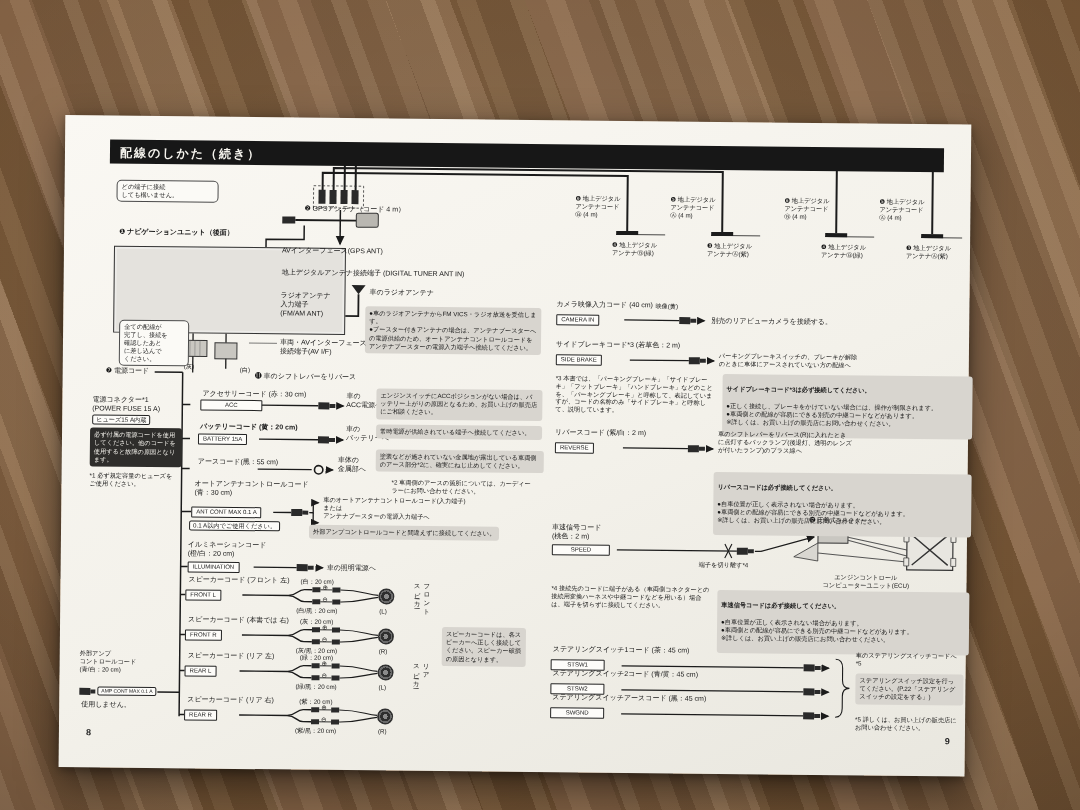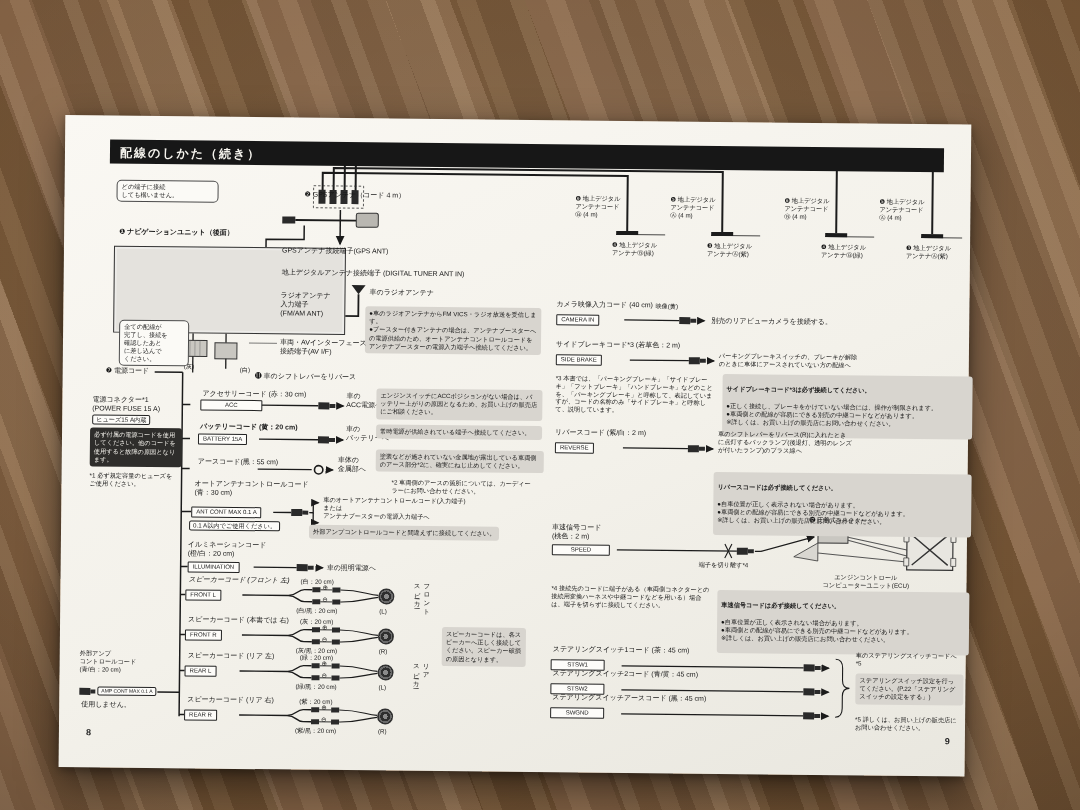--- a/index.html
+++ b/index.html
@@ -254,22 +254,22 @@
 
       <path d="M776,536 Q783,536 783,545 V557 Q783,565 790,565 Q783,565 783,573 V585 Q783,594 776,594" stroke="#1b1b1b" stroke-width="1.1" fill="none"></path>
     </svg>
 
     <div class="titlebar">配線のしかた（続き）</div>
 
     <div class="bubble" style="left:52px;top:64px;width:92px;">どの端子に接続
 しても構いません。</div>
     <div class="lbl" style="left:55px;top:112px;font-weight:bold;">❶ ナビゲーションユニット（後面）</div>
     <div class="unit"></div>
-    <div class="lbl" style="left:240px;top:73px;">❷ GPSアンテナ（コード 4 m）</div>
-    <div class="lbl" style="left:218px;top:129px;">GPSアンテナ接続端子(GPS ANT)</div>
+    <div class="lbl" style="left:240px;top:87px;">❷ GPSアンテナ（コード 4 m）</div>
+    <div class="lbl" style="left:218px;top:129px;">AVインターフェース(GPS ANT)</div>
     <div class="lbl" style="left:218px;top:151px;">地上デジタルアンテナ接続端子 (DIGITAL TUNER ANT IN)</div>
     <div class="lbl" style="left:217px;top:174px;width:80px;">ラジオアンテナ
 入力端子
 (FM/AM ANT)</div>
     <div class="lbl" style="left:306px;top:170px;">車のラジオアンテナ</div>
     <div class="note" style="left:302px;top:188px;width:168px;">●車のラジオアンテナからFM VICS・ラジオ放送を受信します。
 ●ブースター付きアンテナの場合は、アンテナブースターへの電源供給のため、オートアンテナコントロールコードをアンテナブースターの電源入力端子へ接続してください。</div>
     <div class="lbl" style="left:217px;top:221px;width:112px;">車両・AVインターフェース
 接続端子(AV I/F)</div>
     <div class="lbl sm" style="left:121px;top:246px;">(灰)</div>
@@ -334,21 +334,21 @@
 または
 アンテナブースターの電源入力端子へ</div>
     <div class="boxed" style="left:128px;top:404px;">0.1 A以内でご使用ください。</div>
     <div class="note" style="left:248px;top:407px;white-space:nowrap;">外部アンプコントロールコードと間違えずに接続してください。</div>
 
     <div class="lbl" style="left:127px;top:424px;width:110px;">イルミネーションコード
 (橙/白：20 cm)</div>
     <div class="tag" style="left:127px;top:445px;">ILLUMINATION</div>
     <div class="lbl" style="left:266px;top:446px;">車の照明電源へ</div>
 
-    <div class="lbl" style="left:128px;top:459px;font-style:italic;">スピーカーコード (フロント 左)</div>
+    <div class="lbl" style="left:128px;top:459px;">スピーカーコード (フロント 左)</div>
     <div class="tag" style="left:125px;top:473px;">FRONT L</div>
     <div class="lbl sm" style="left:240px;top:460px;">(白：20 cm)</div>
     <div class="lbl sm" style="left:236px;top:489px;">(白/黒：20 cm)</div>
     <div class="spk" style="left:318px;top:470px;"></div>
     <div class="lbl sm" style="left:319px;top:489px;">(L)</div>
     <span class="pm" style="left:262px;top:466px;">⊕</span>
     <span class="pm" style="left:262px;top:478px;">⊖</span>
 
     <div class="lbl" style="left:128px;top:499px;">スピーカーコード (本書では 右)</div>
     <div class="tag" style="left:125px;top:513px;">FRONT R</div>

